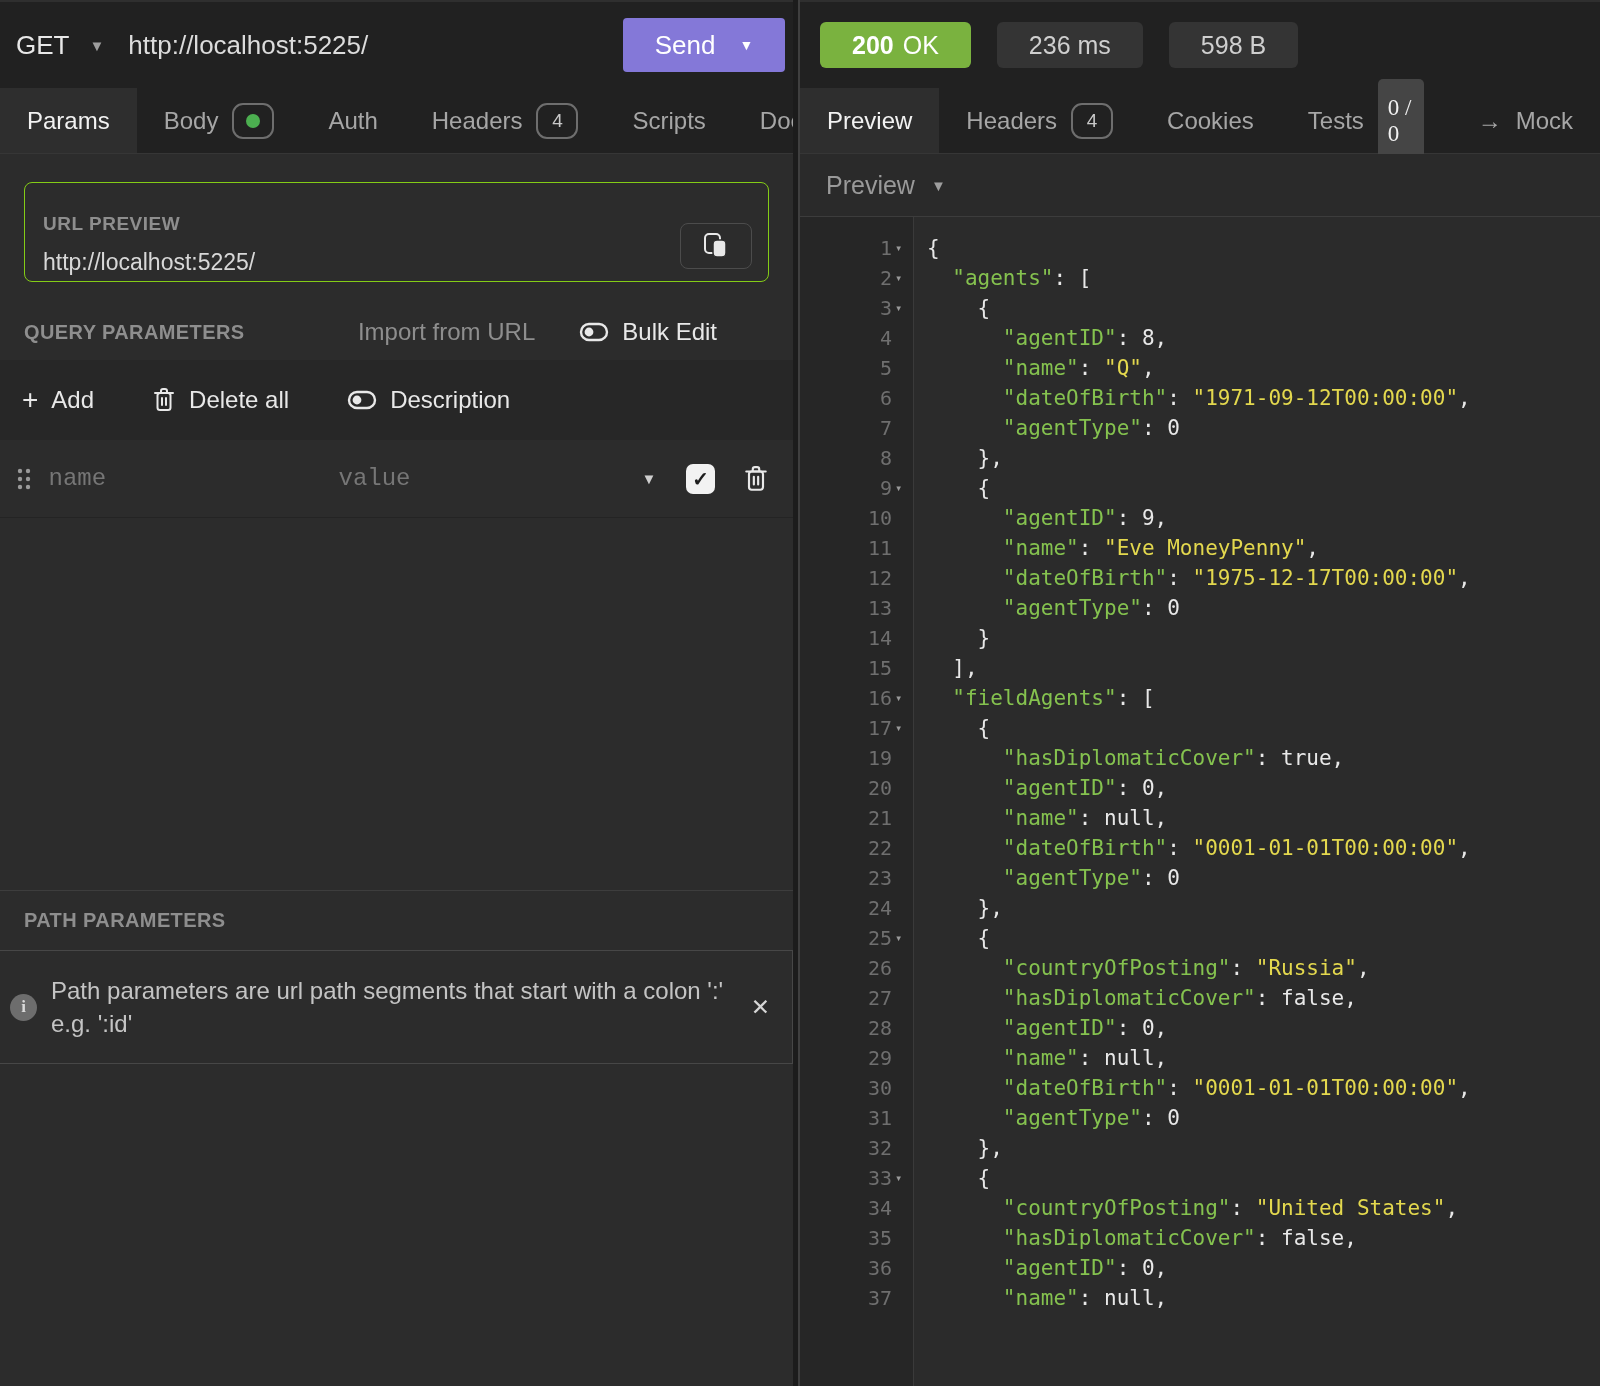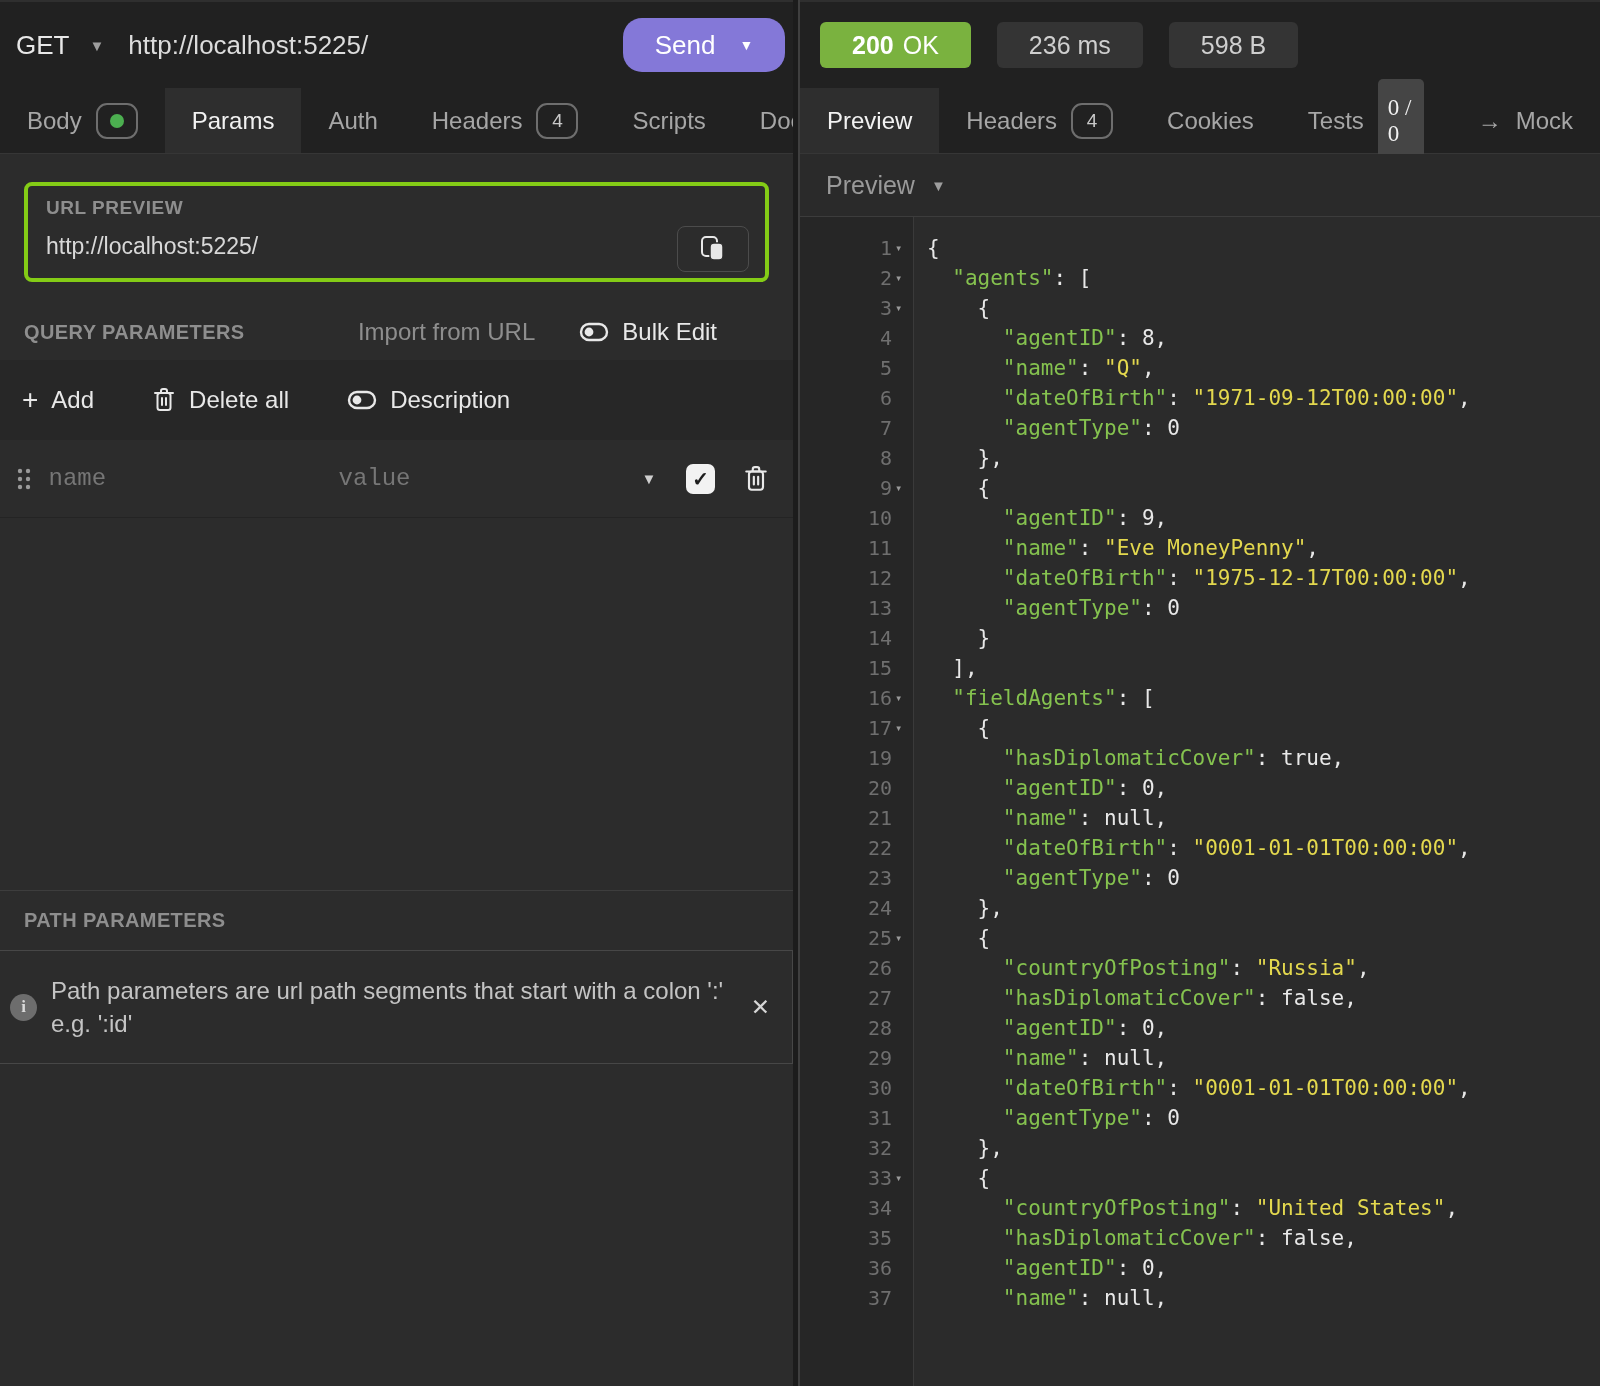--- a/index.html
+++ b/index.html
@@ -14,21 +14,21 @@
 
   
   .topbar { height:88px; flex:0 0 88px; background:#212121; border-top:2px solid #2f2f2f;
             display:flex; align-items:center; }
   .req-topbar { padding:0 8px 0 16px; }
   .res-topbar { padding:0 0 0 20px; gap:26px; }
   .method { color:#e8e8e8; font-size:26px; margin-right:20px; }
   .caret { color:#9e9e9e; font-size:15px; line-height:1; }
   .url-text { color:#dcdcdc; font-size:26px; margin-left:24px; background:transparent; border:none; outline:none; width:360px; font-family:"Liberation Sans",sans-serif; }
   .spacer { flex:1; }
-  .send-btn { width:162px; height:54px; background:#8478d8; border:none; border-radius:19px;
+  .send-btn { width:162px; height:54px; background:#8478d8; border:none; border-radius:4px;
               display:flex; align-items:center; justify-content:center; gap:24px; cursor:pointer; }
   .send-btn .lbl { color:#ffffff; font-size:26px; }
   .send-btn .caret { color:#ffffff; font-size:14px; }
 
   .badge { height:46px; border-radius:6px; display:flex; align-items:center; padding:0 32px; font-size:25px; }
   .badge.green { background:#7ab23f; color:#fff; gap:9px; }
   .badge.green b { font-weight:700; }
   .badge.dark { background:#343434; color:#cfcfcf; }
 
   
@@ -37,21 +37,21 @@
   .tab { display:flex; align-items:center; gap:14px; padding:0 27px; color:#a6a6a6; font-size:24px; cursor:pointer; }
   .tab.active { background:#2e2e2e; color:#f2f2f2; }
   .pill { border:2px solid #6e6e6e; border-radius:11px; min-width:42px; height:36px;
           display:flex; align-items:center; justify-content:center; color:#c9c9c9; font-size:19px; padding:0 8px; }
   .dot { width:14px; height:14px; border-radius:50%; background:#4caf50; }
   .tests-badge { background:#454545; border-radius:5px; padding:16px 10px; color:#f2f2f2; font-size:23px;font-family:Liberation Serif, serif; }
   .arrow { font-size:24px; }
 
   
   .req-content { flex:1; display:flex; flex-direction:column; min-height:0; }
-  .url-box { margin:28px 24px 0 24px; height:100px; border:4px solid #84cc16; border-radius:8px; position:relative; padding:11px 18px; }
+  .url-box { margin:28px 24px 0 24px; height:100px; border:1px solid #84cc16; border-radius:8px; position:relative; padding:30px 18px; }
   .url-box .box-label { color:#8e8e8e; font-size:19px; font-weight:700; letter-spacing:.5px; }
   .url-box .box-url { color:#d8d8d8; font-size:23px; margin-top:14px; }
   .copy-btn { position:absolute; right:16px; top:40px; width:72px; height:46px; background:transparent;
               border:1px solid #4c4c4c; border-radius:8px; display:flex; align-items:center; justify-content:center; cursor:pointer; }
 
   .qp-header { margin-top:36px; height:28px; display:flex; align-items:center; padding:0 76px 0 24px; gap:44px; }
   .section-title { color:#8e8e8e; font-size:20px; font-weight:700; letter-spacing:.4px; }
   .link-muted { color:#8e8e8e; font-size:24px; cursor:pointer; }
   .tool-item { display:flex; align-items:center; gap:13px; color:#e8e8e8; font-size:24px; cursor:pointer; }
 
@@ -107,28 +107,28 @@
       <span class="caret">▼</span>
       <input class="url-text" value="http://localhost:5225/" style="">
       <div class="spacer"></div>
       <button class="send-btn">
         <span class="lbl">Send</span>
         <span class="caret">▼</span>
       </button>
     </div>
 
     <div class="tabbar">
+      <div class="tab active">
+        <span>Params</span>
+      </div>
       <div class="tab">
         <span>Body</span>
         <span class="pill">
             <span class="dot"></span>
           </span>
-      </div>
-      <div class="tab active">
-        <span>Params</span>
       </div>
       <div class="tab">
         <span>Auth</span>
       </div>
       <div class="tab">
         <span>Headers</span>
         <span class="pill">4</span>
       </div>
       <div class="tab">
         <span>Scripts</span>

